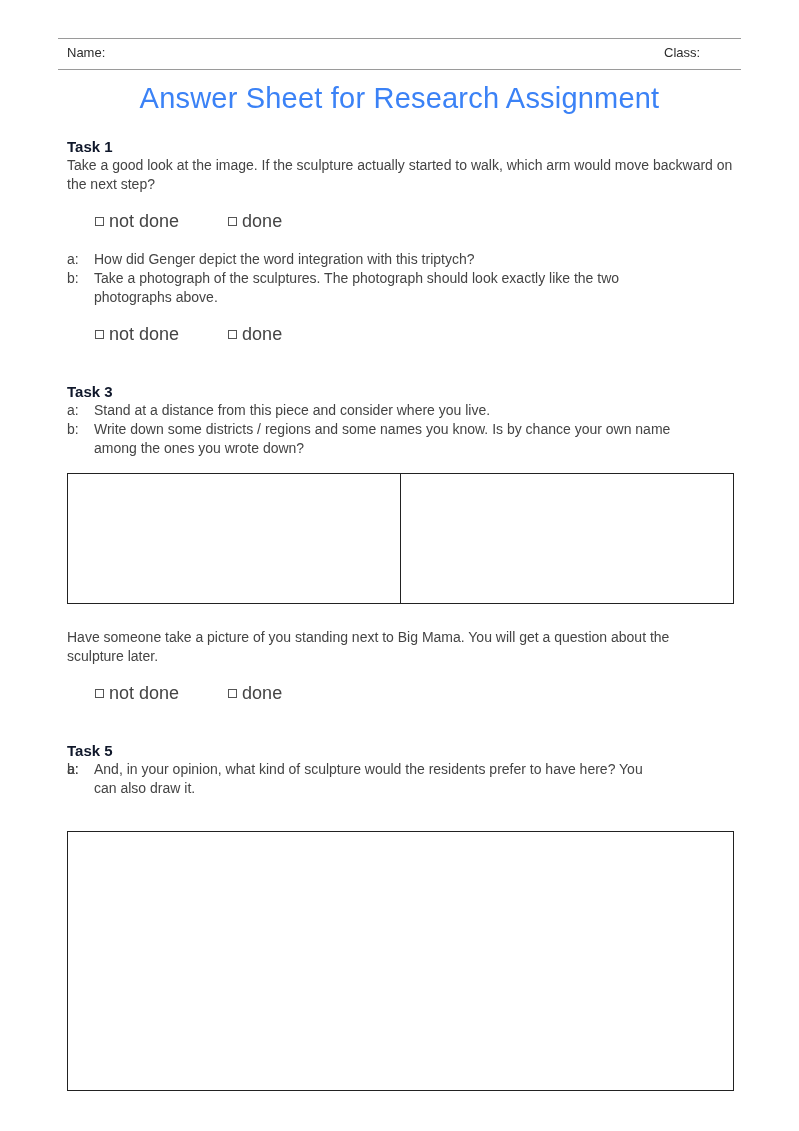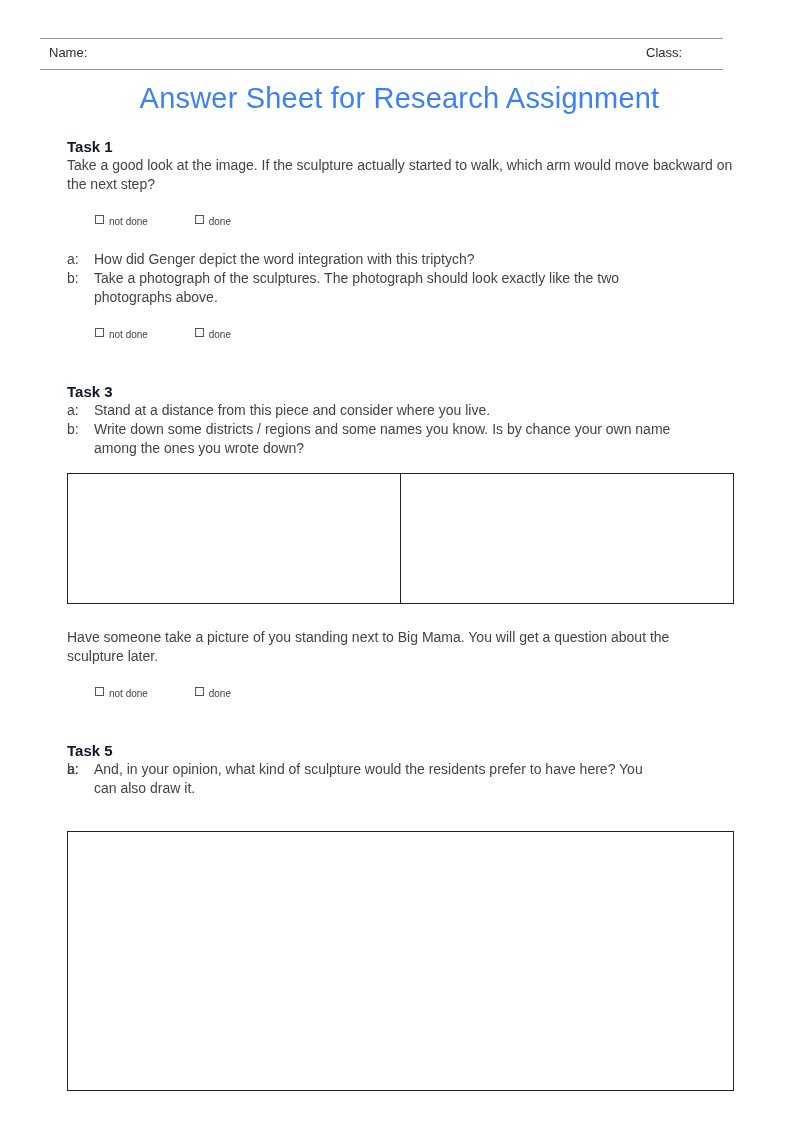--- a/index.html
+++ b/index.html
@@ -1,36 +1,36 @@
 <!DOCTYPE html>
 <html><head>
   <meta charset="utf-8">
   <style>
     html, body { margin: 0; padding: 0; background: #ffffff; }
     body {
       width: 799px; height: 1131px; position: relative; overflow: hidden;
       font-family: "Liberation Sans", sans-serif; color: #3a3a3a;
     }
     .header-bar {
-      position: absolute; left: 40px; top: 38px; width: 683px; height: 30px;
+      position: absolute; left: 58px; top: 38px; width: 683px; height: 30px;
       border-top: 1px solid #9a9a9a; border-bottom: 1px solid #9a9a9a;
     }
     .header-bar span { position: absolute; top: 6px; font-size: 13px; color: #2b2b2b; }
     .hdr-name { left: 9px; }
     .hdr-class { left: 591px; margin-left: 15px; }
     .title {
       position: absolute; left: 0; width: 799px; top: 82px; text-align: center;
       font-size: 29px; color: #3b82f6; letter-spacing: 0.2px;
     }
     .task { position: absolute; left: 67px; width: 680px; }
     .task-heading { font-weight: bold; font-size: 15px; color: #0f172a; line-height: 19px; }
     .task-text { font-size: 14px; line-height: 19px; color: #444; }
     .item { position: relative; padding-left: 27px; font-size: 14px; line-height: 19px; color: #444; }
     .item .lbl { position: absolute; left: 0; top: 0; }
-    .status { margin-top: 18px; padding-left: 28px; font-size: 10px; color: #444; line-height: 19px; }
+    .status { margin-top: 18px; padding-left: 28px; font-size: 18px; color: #444; line-height: 19px; }
     .status .opt { display: inline-block; }
     .status .opt + .opt { margin-left: 44px; }
     .box {
       display: inline-block; width: 7px; height: 7px; border: 1px solid #555;
       margin-right: 5px; vertical-align: 1px;
     }
     table.answers {
       position: absolute; left: 67px; top: 473px; width: 667px; height: 131px;
       border-collapse: collapse;
     }

